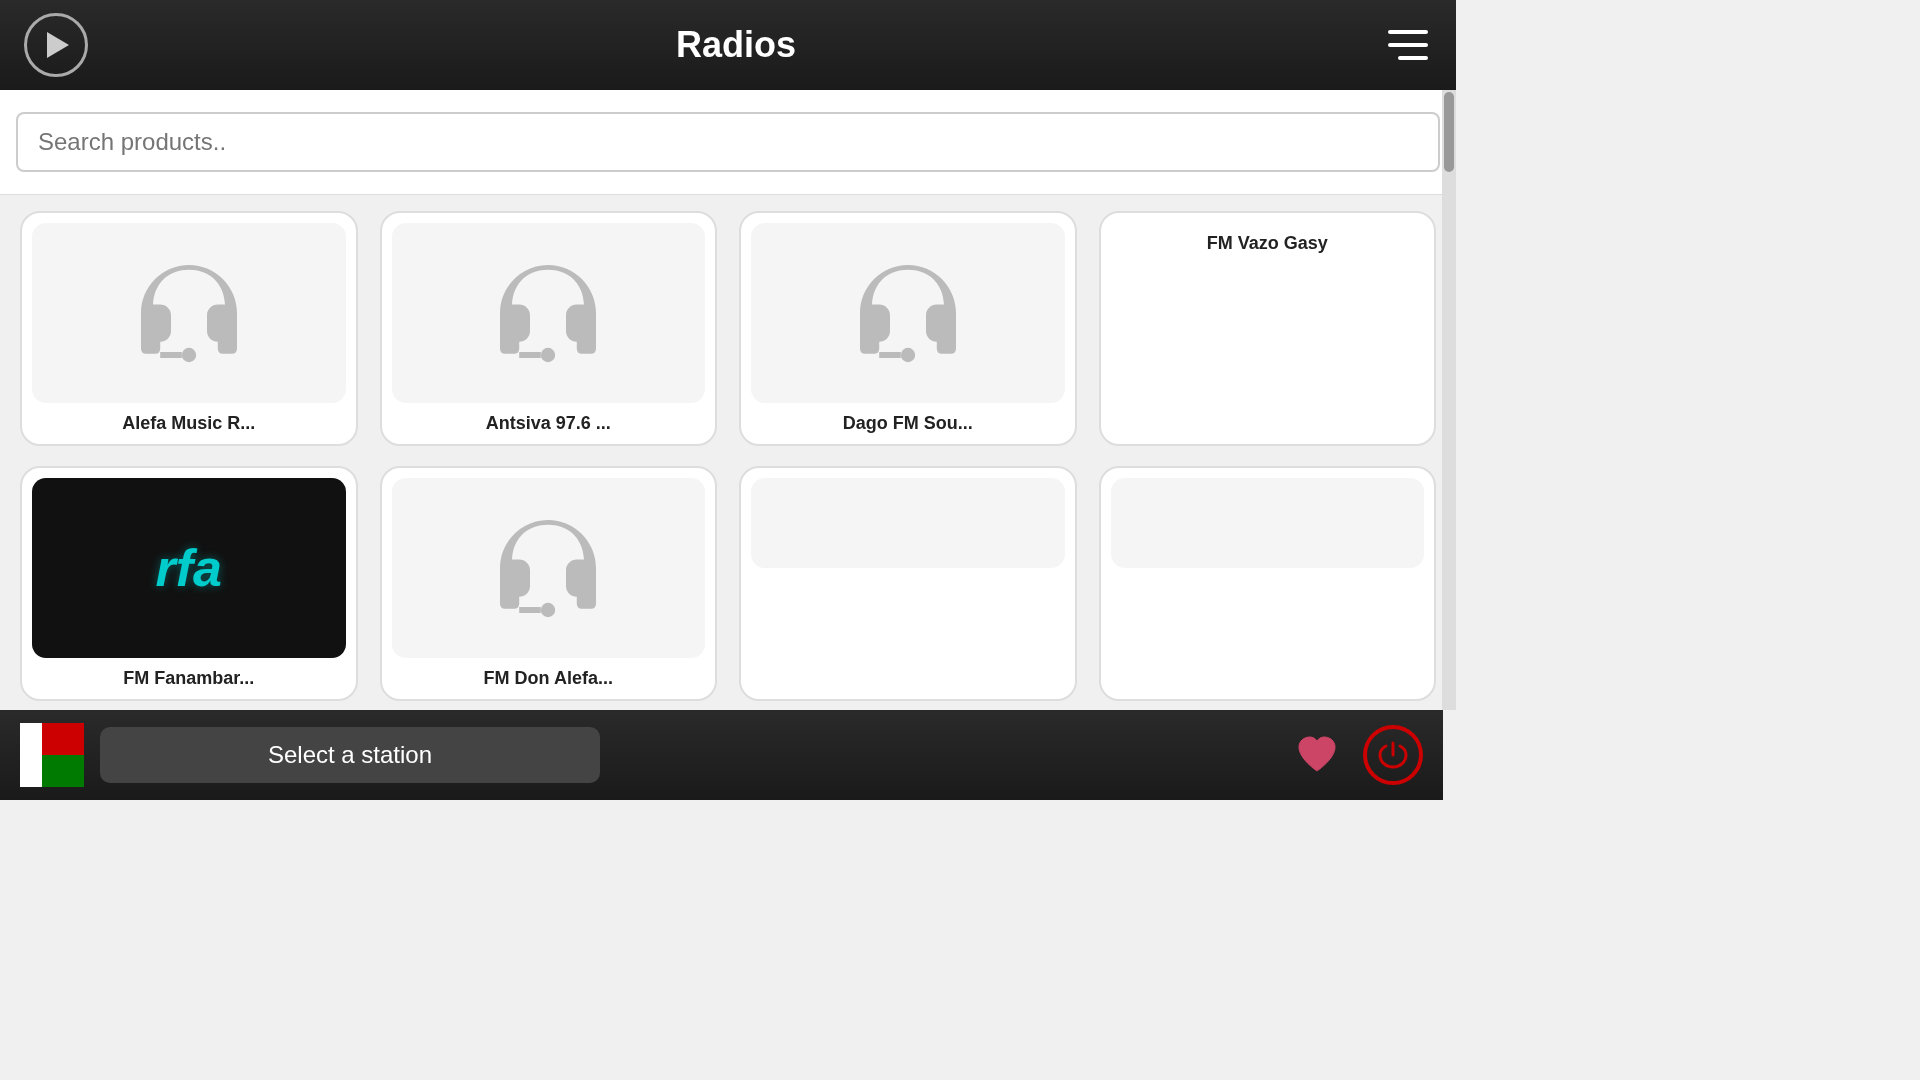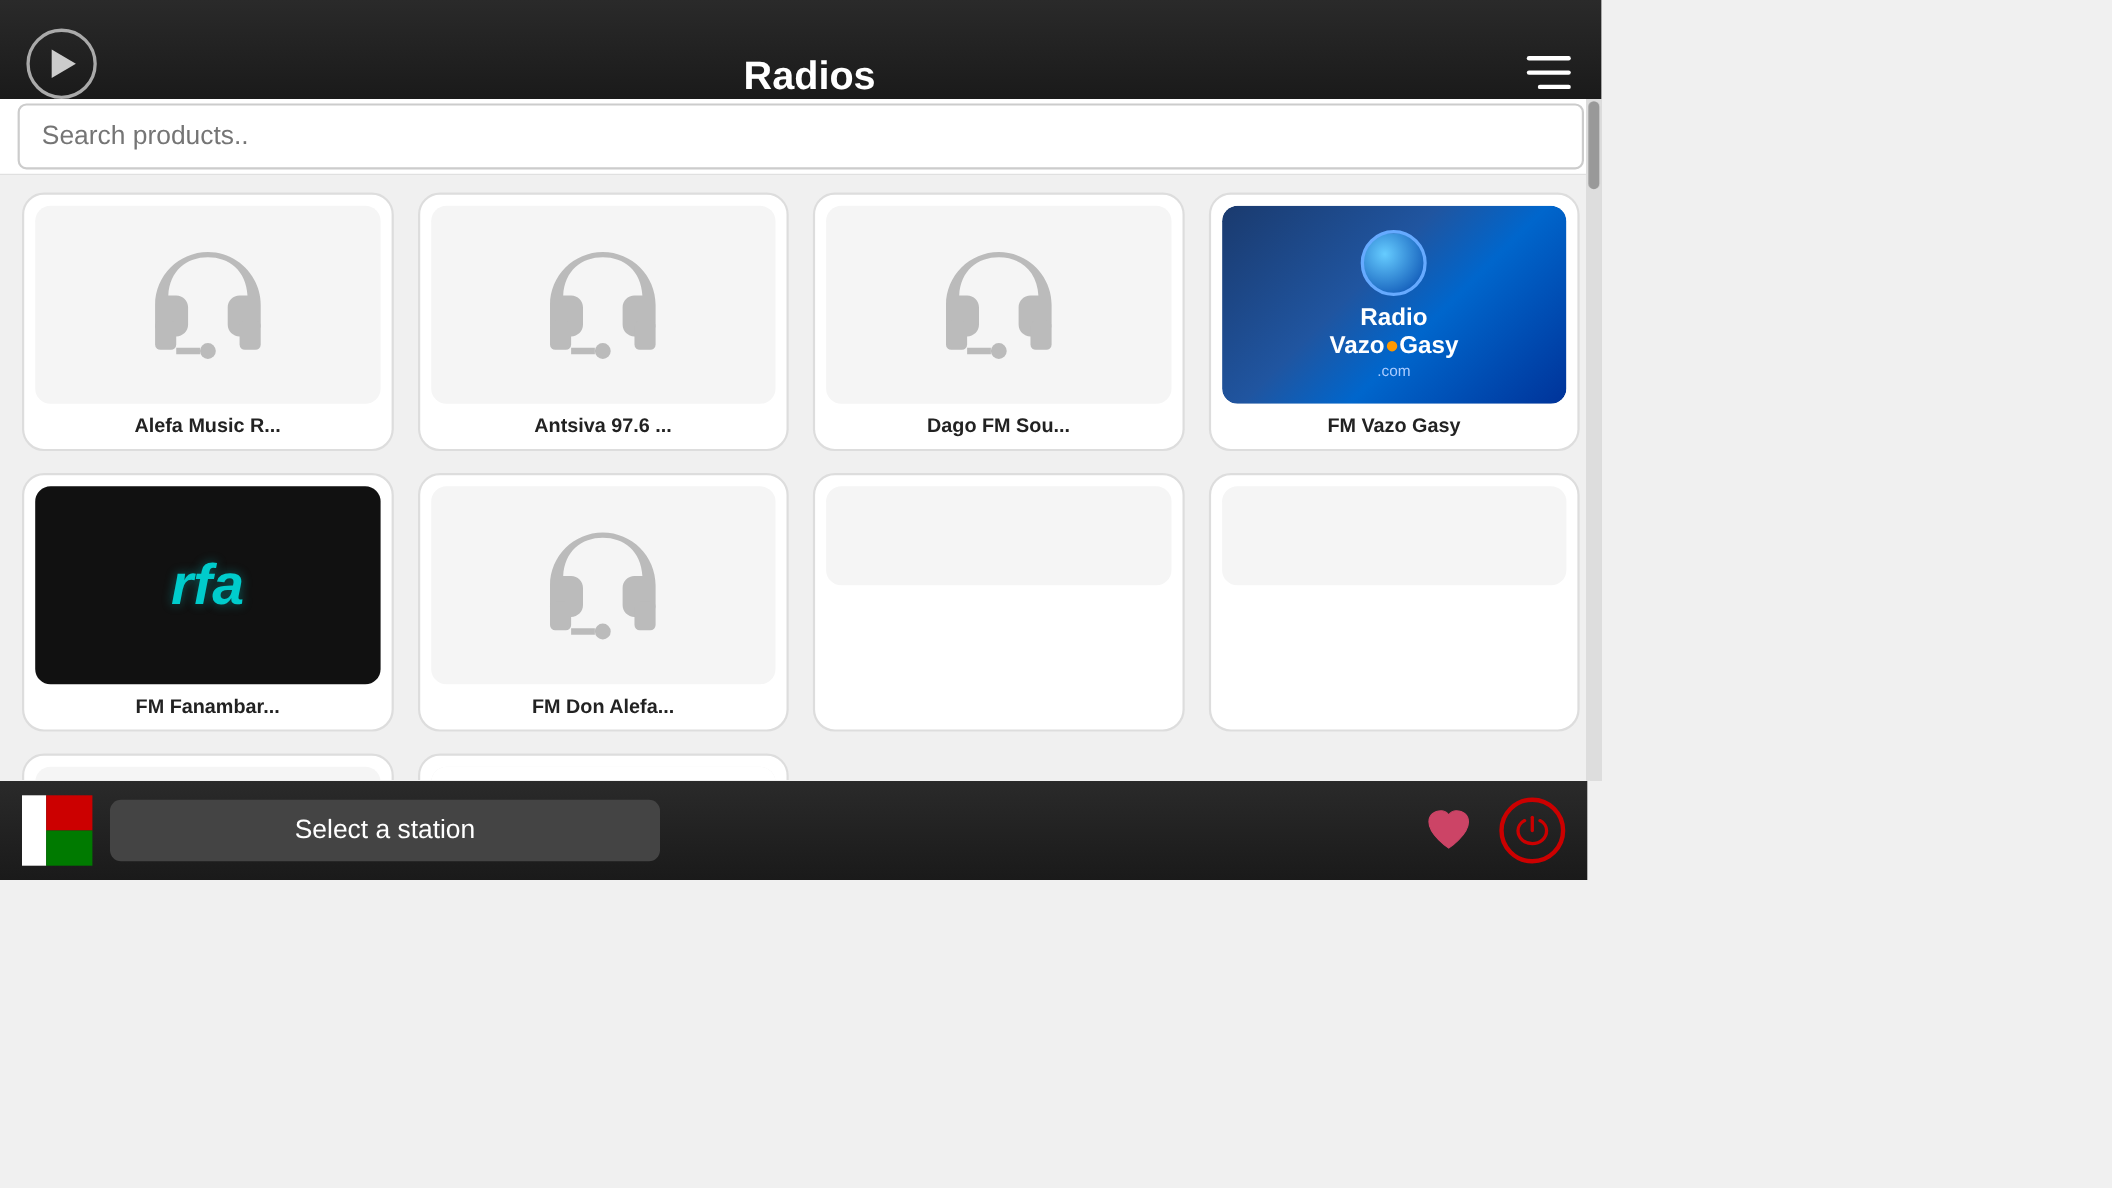--- a/index.html
+++ b/index.html
@@ -10,21 +10,21 @@
       font-family: Arial, sans-serif;
       overflow: hidden;
       position: relative;
     }
 
     
     .header {
       background: linear-gradient(to bottom, #2a2a2a, #1a1a1a);
       height: 90px;
       display: flex;
-      align-items: flex-end;
+      align-items: center;
       justify-content: space-between;
       padding: 0 24px;
     }
     .header-title {
       color: white;
       font-size: 36px;
       font-weight: bold;
       flex: 1;
       text-align: center;
     }
@@ -54,21 +54,21 @@
     }
     .menu-line {
       height: 4px;
       background: white;
       border-radius: 2px;
     }
 
     
     .search-container {
       background: white;
-      padding: 4px 16px;
+      padding: 22px 16px;
       border-bottom: 1px solid #ddd;
     }
     .search-input {
       width: 100%;
       border: 2px solid #ccc;
       border-radius: 8px;
       padding: 14px 20px;
       font-size: 24px;
       color: #aaa;
       outline: none;
@@ -327,27 +327,20 @@
         <rect x="74" y="62" width="16" height="22" rx="4" ry="4"></rect>
         <circle cx="50" cy="85" r="6"></circle>
         <line x1="26" y1="85" x2="44" y2="85" stroke="#bbb" stroke-width="5"></line>
       </svg>
     </div>
     <div class="station-name">Dago FM Sou...</div>
   </div>
 
 
   <div class="station-card">
-    <div class="station-img">
-      <div class="vazo-img">
-        <div class="vazo-globe"></div>
-        <div class="vazo-label">Radio<br>Vazo<span style="color:#ff9900">●</span>Gasy</div>
-        <div class="vazo-sublabel">.com</div>
-      </div>
-    </div>
     <div class="station-name">FM Vazo Gasy</div>
   </div>
 
   <div class="station-card">
     <div class="station-img" style="background:#111; border-radius:14px;">
       <span class="rfa-logo">rfa</span>
     </div>
     <div class="station-name">FM Fanambar...</div>
   </div>
 

